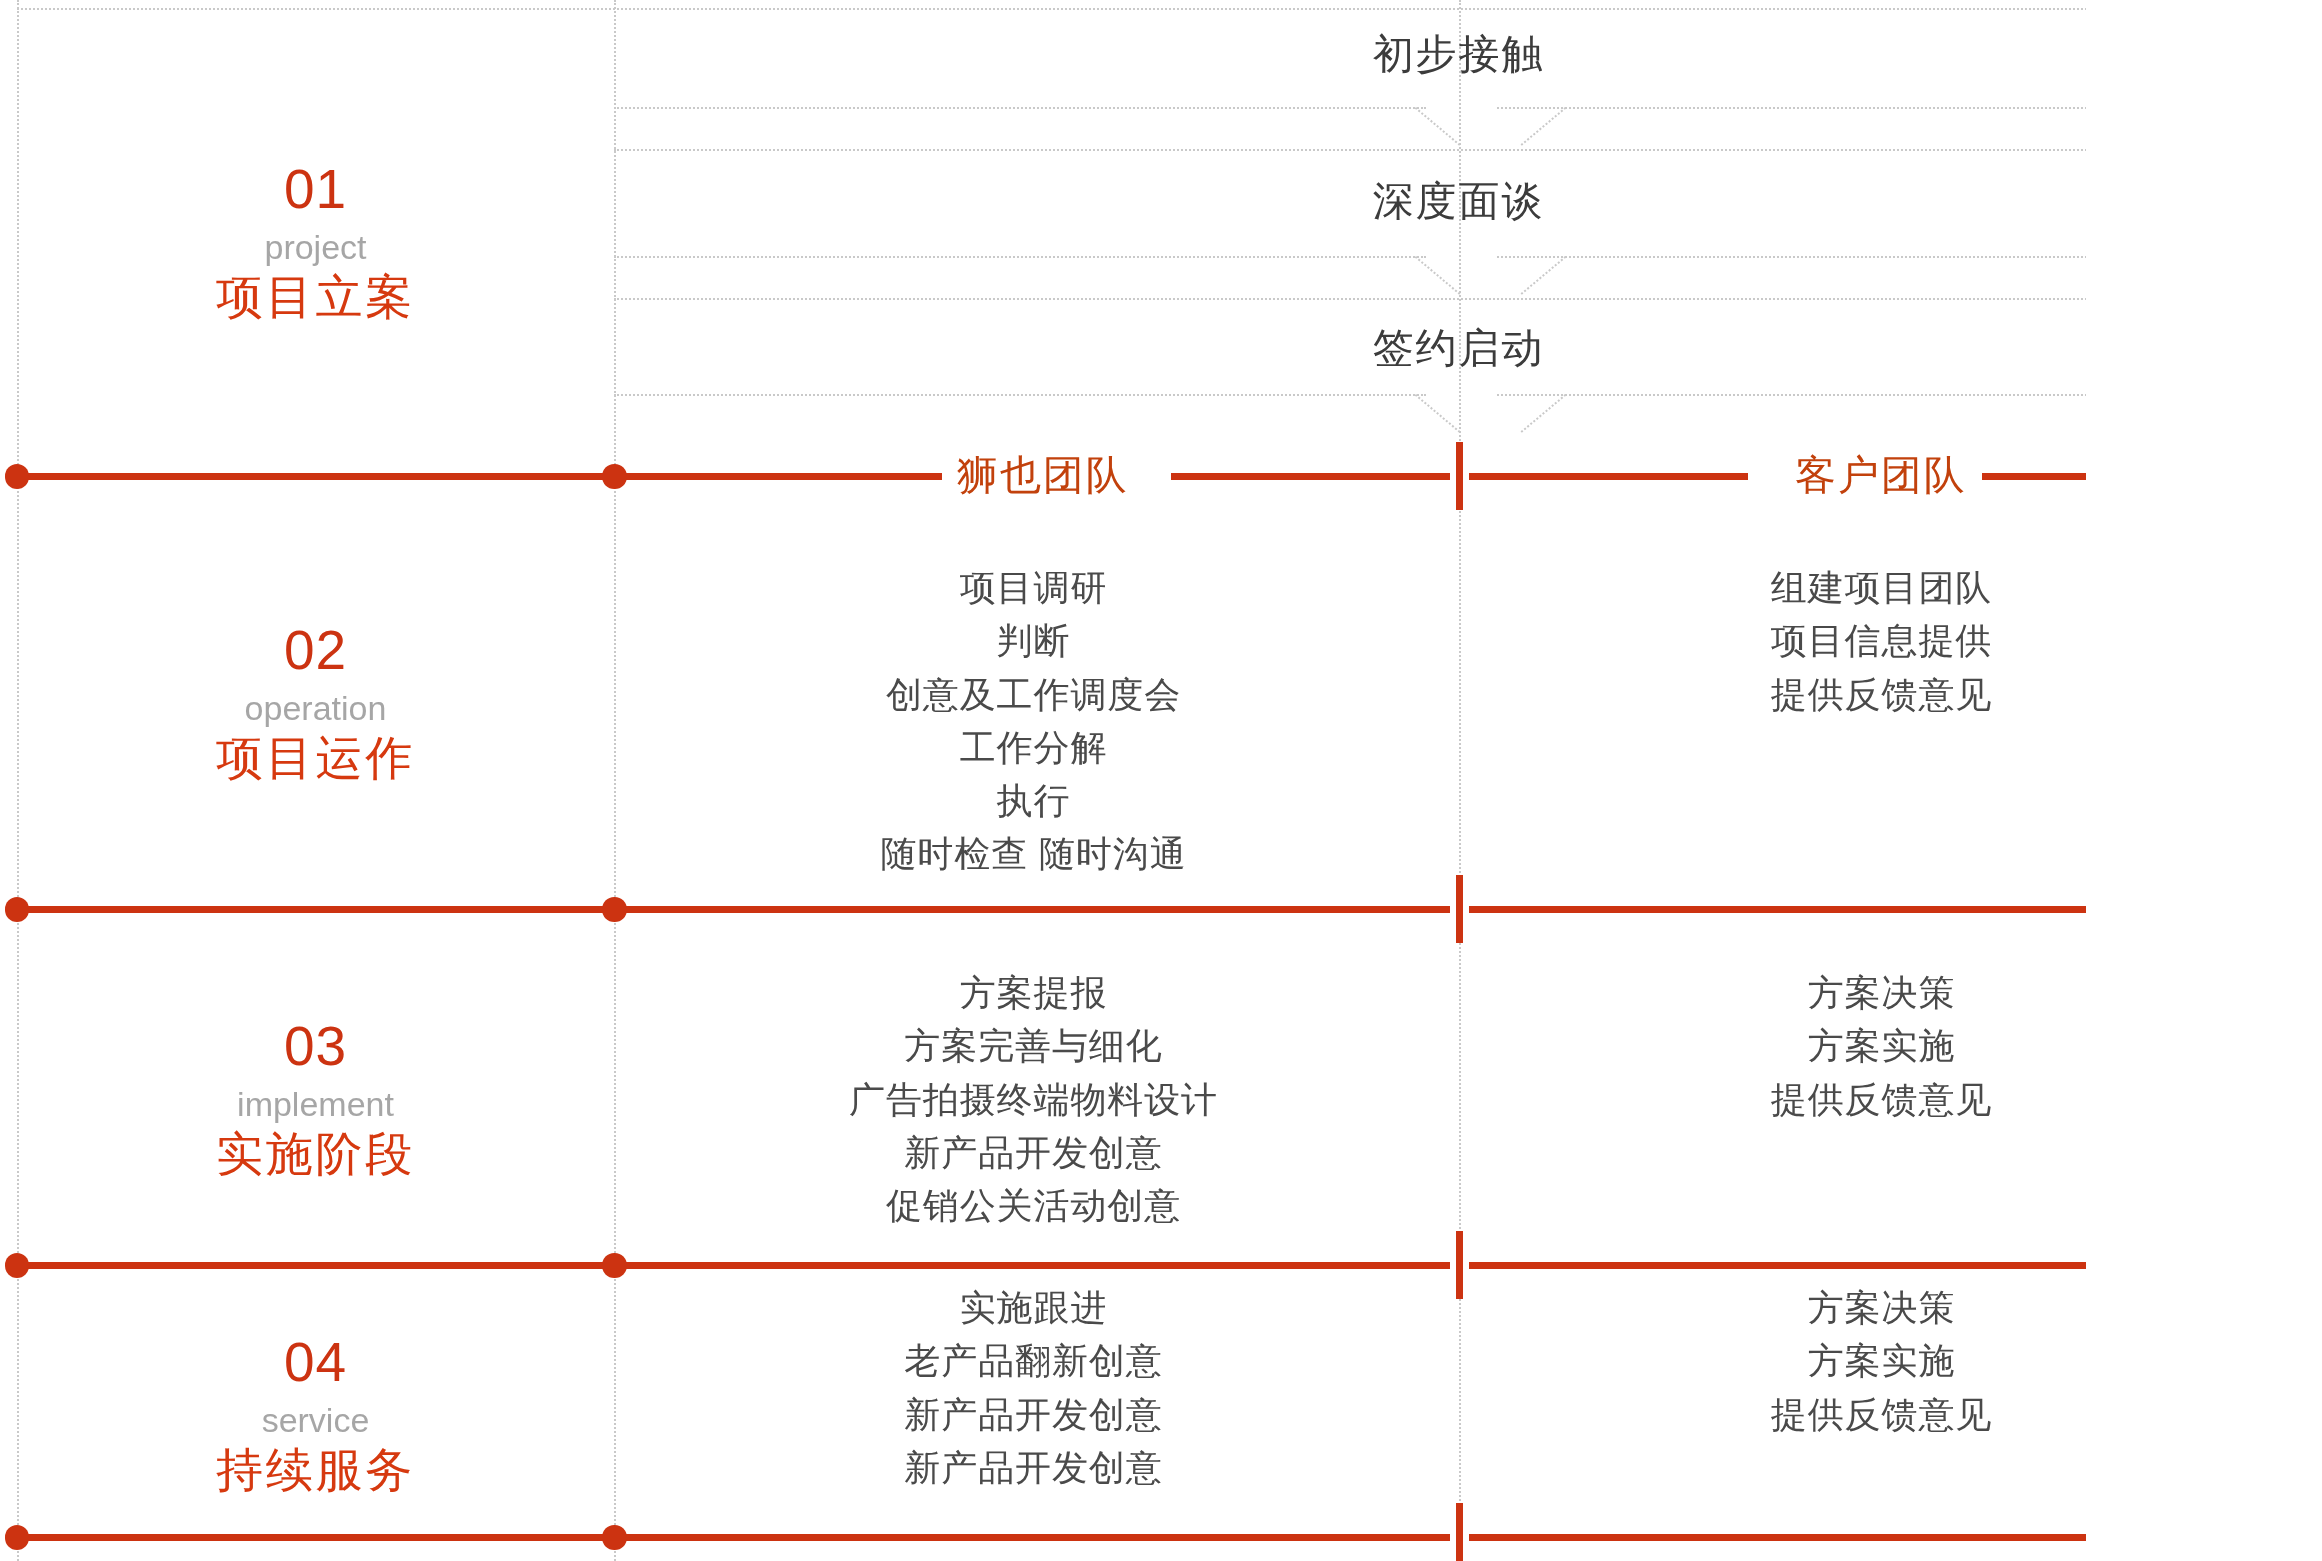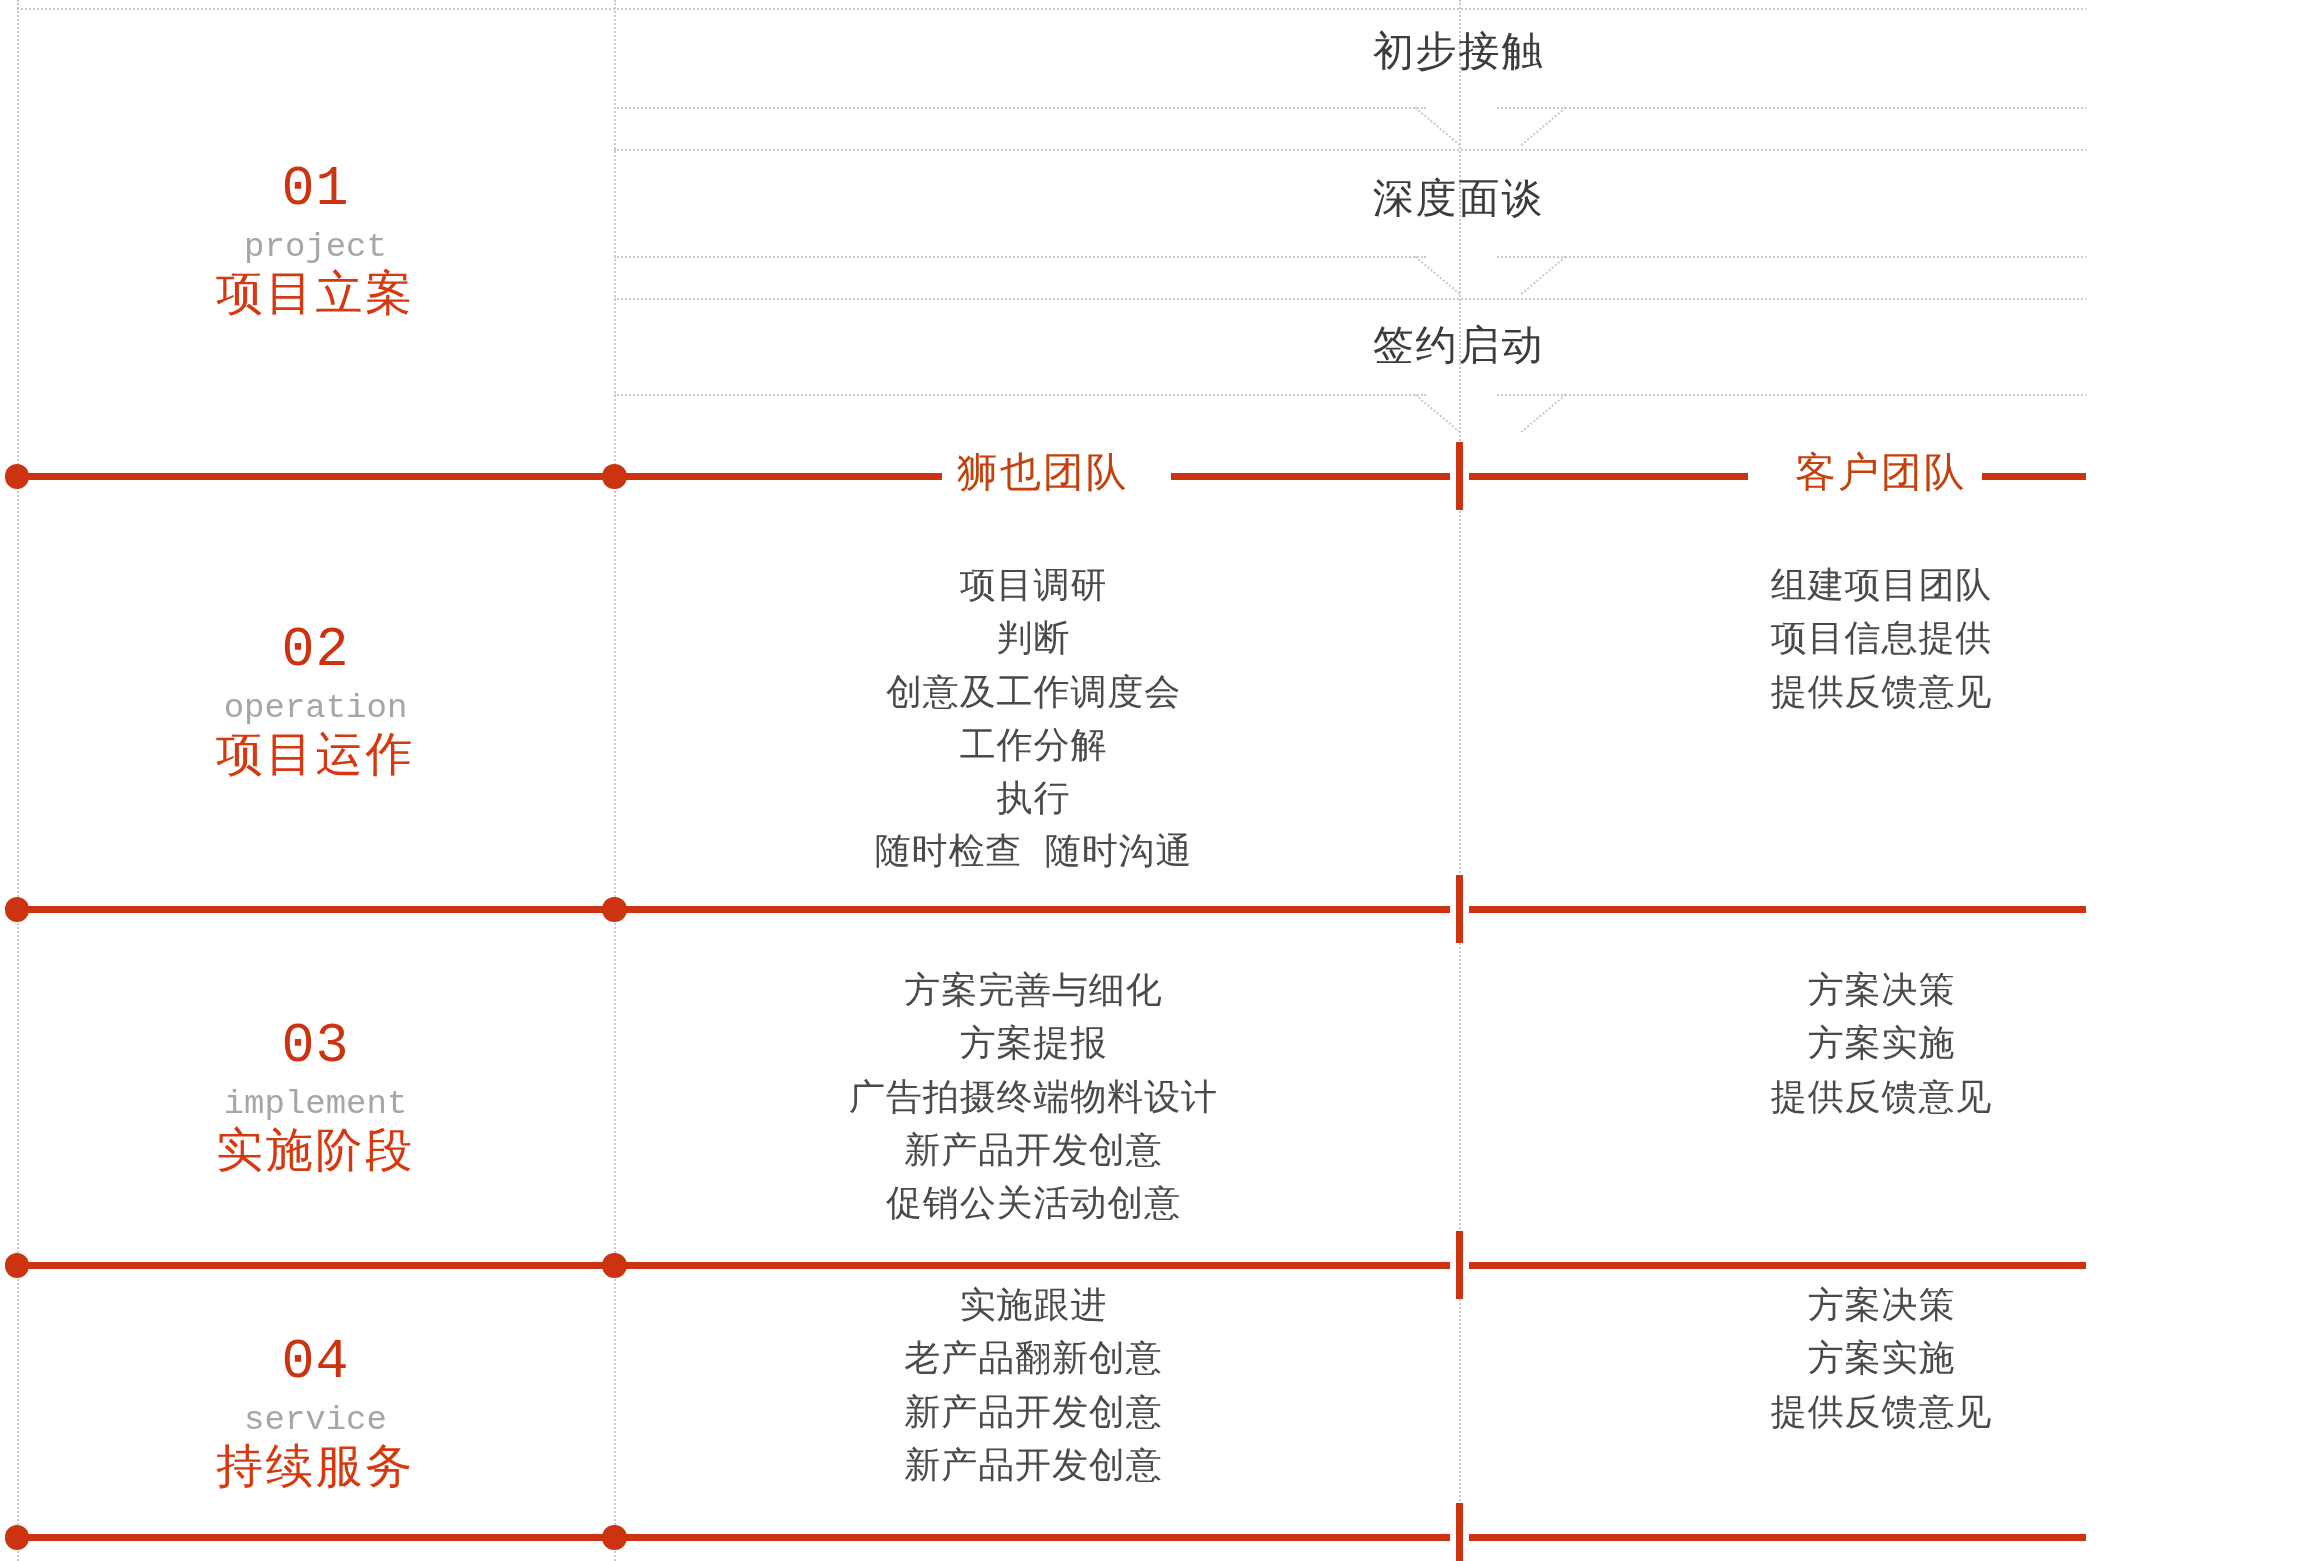--- a/index.html
+++ b/index.html
@@ -11,21 +11,20 @@
     font-family: "Liberation Sans", "DejaVu Sans", sans-serif;
     -webkit-font-smoothing: antialiased;
   }
 
   #canvas {
     position: relative;
     width: 2086px;
     height: 1561px;
     background: #ffffff;
     overflow: hidden;
-    font-family: Liberation Mono, monospace;
   }
 
   
   .vline {
     position: absolute;
     top: 0;
     width: 0;
     height: 1561px;
     border-left: 2.8px dotted #c9c9c9;
   }
@@ -238,22 +237,22 @@
   <div class="dot" style="top:897px; left:2291px;"></div>
   <div class="vtick" style="top:875px;"></div>
 
   <div class="phase" style="top:1019px;">
     <div class="num">03</div>
     <div class="eng">implement</div>
     <div class="cn">实施阶段</div>
   </div>
 
   <div class="col left" style="top:966px;">
+    <div>方案提报</div>
     <div>方案完善与细化</div>
-    <div>方案提报</div>
     <div>广告拍摄终端物料设计</div>
     <div>新产品开发创意</div>
     <div>促销公关活动创意</div>
   </div>
 
   <div class="col right" style="top:966px;">
     <div>方案决策</div>
     <div>方案实施</div>
     <div>提供反馈意见</div>
   </div>

